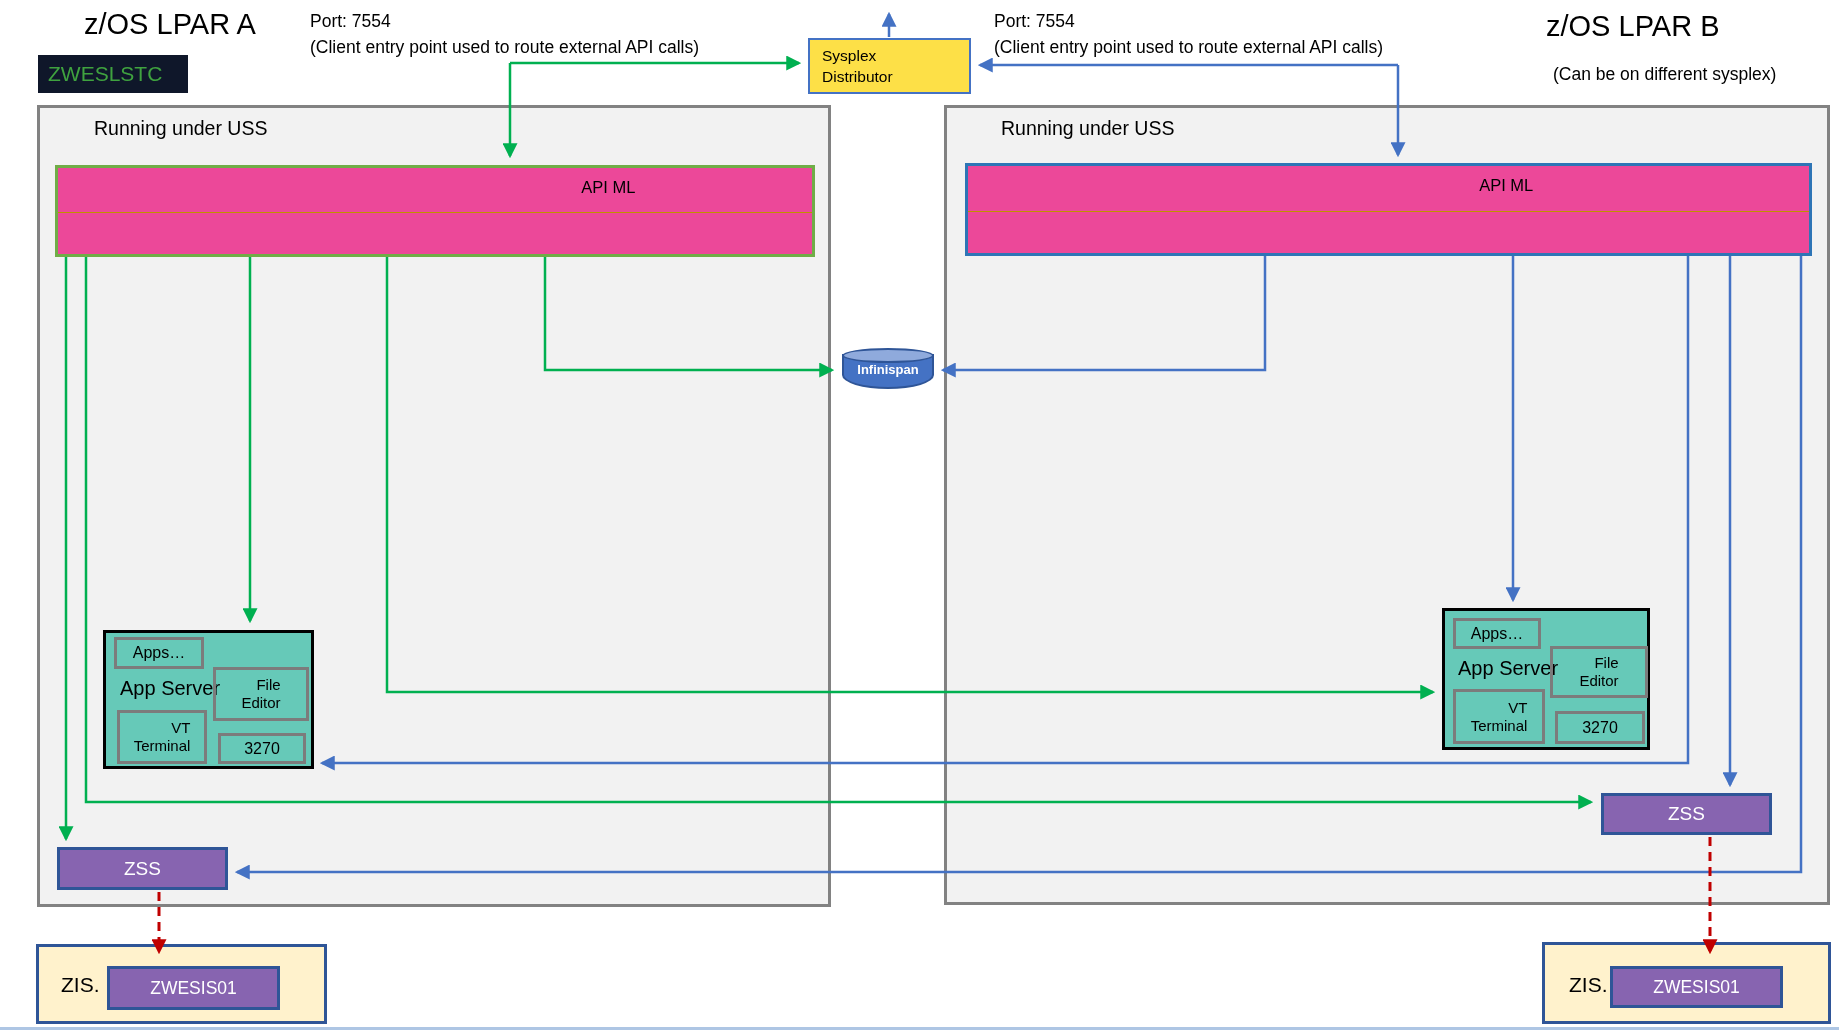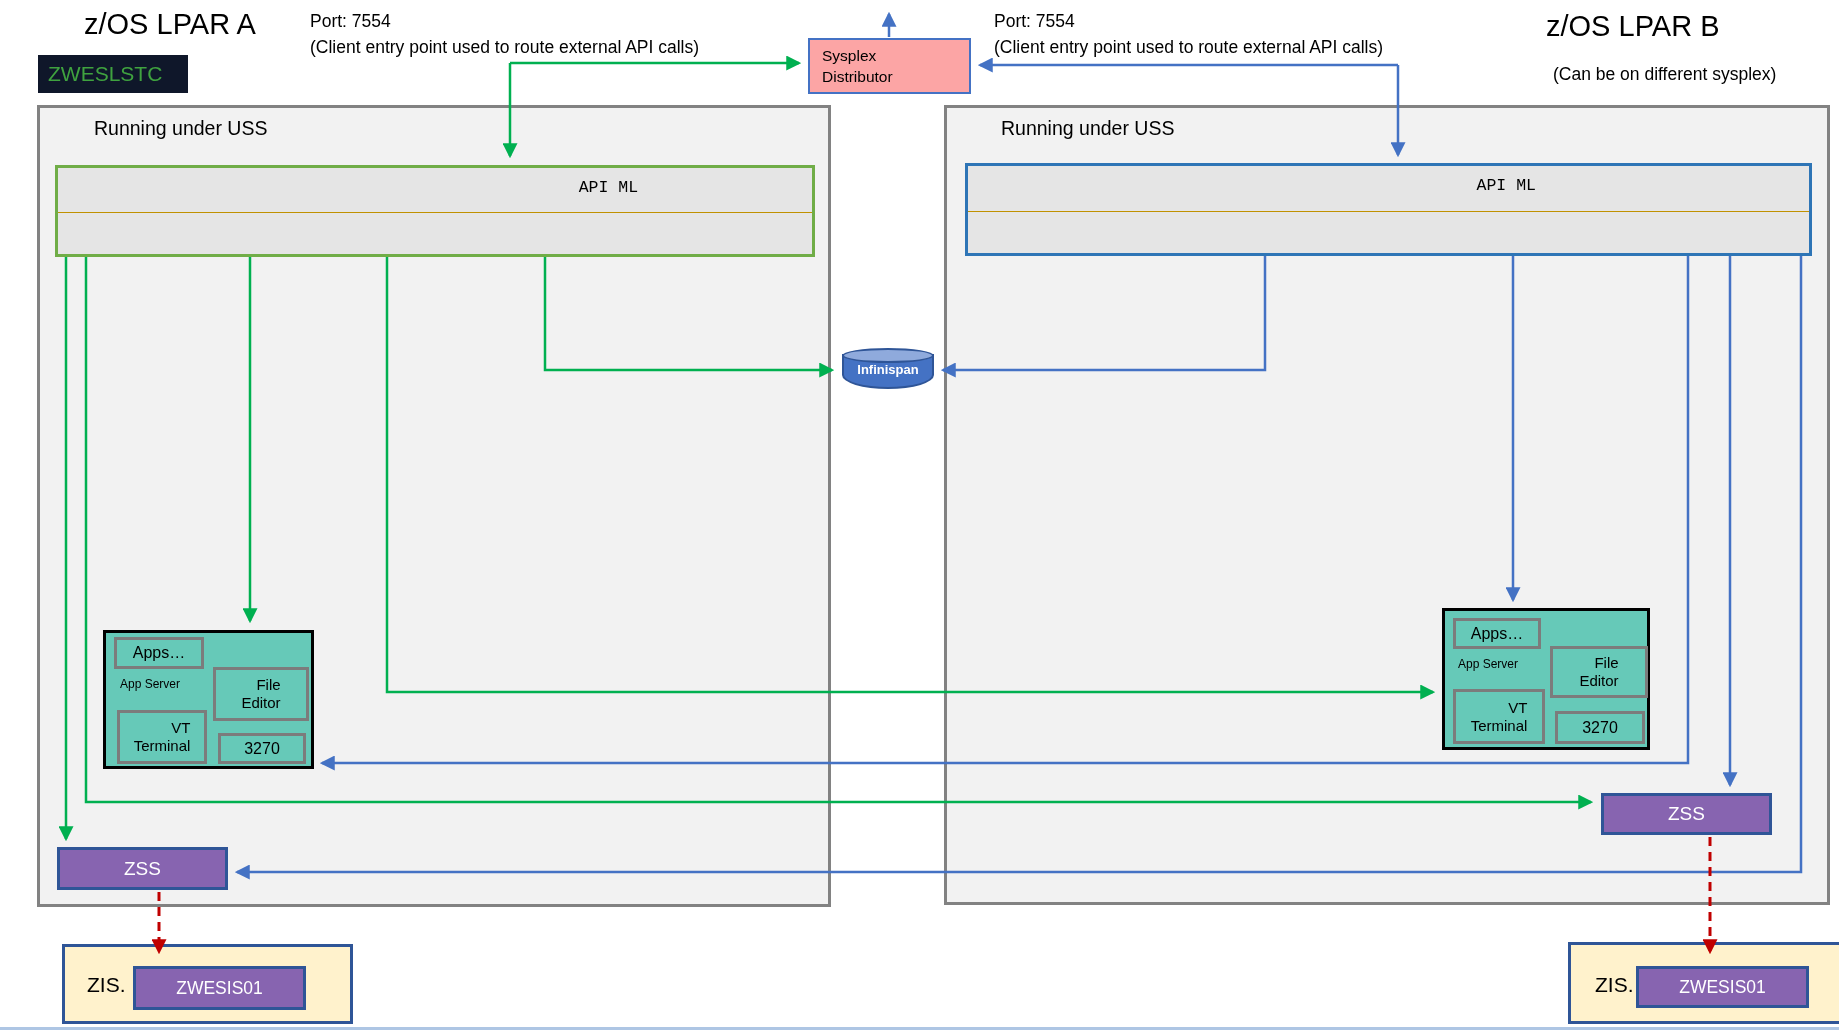--- a/index.html
+++ b/index.html
@@ -4,42 +4,42 @@
 <style>
   html,body{margin:0;padding:0;background:#fff;}
   body{font-family:"Liberation Sans",sans-serif;color:#000;}
   #stage{position:relative;width:1839px;height:1032px;background:#ffffff;overflow:hidden;}
   .abs{position:absolute;}
   .title{font-size:29px;letter-spacing:0px;white-space:nowrap;margin-left:40px;}
   .portblock{font-size:17.5px;line-height:26px;white-space:nowrap;}
   .note{font-size:17.5px;white-space:nowrap;text-align:right;}
   .zweslstc{left:38px;top:55px;width:150px;height:38px;background:#0f172a;color:#3FA23F;
             font-size:21px;line-height:38px;padding-left:10px;box-sizing:border-box;}
-  .sysplex{left:808px;top:38px;width:163px;height:56px;background:#fca5a5;border:2px solid #4472C4;
+  .sysplex{left:808px;top:38px;width:163px;height:56px;background:#fde047;border:2px solid #4472C4;
            box-sizing:border-box;font-size:15.5px;line-height:21px;padding:5px 0 0 12px;white-space:pre-line;}
   .uss{background:#F2F2F2;border:3px solid #828282;box-sizing:border-box;}
   .uss-a{left:37px;top:105px;width:794px;height:802px;}
   .uss-b{left:944px;top:105px;width:886px;height:800px;}
   .uss-label{left:18px;top:9px;font-size:19.5px;white-space:nowrap;margin-left:36px;}
-  .apiml{background:#e5e5e5;box-sizing:border-box;font-family:Liberation Mono, monospace;}
+  .apiml{background:#ec4899;box-sizing:border-box;}
   .apiml-a{left:55px;top:165px;width:760px;height:92px;border:3px solid #70AD47;}
   .apiml-b{left:965px;top:163px;width:847px;height:93px;border:3px solid #2E75B6;}
   .apiml-divider{left:0;right:0;height:0;border-top:1.5px solid #C09100;}
   .apiml-label{top:10px;transform:translateX(-50%);font-size:16.5px;white-space:nowrap;}
   .appserver{background:#66C9B8;border:3px solid #000;box-sizing:border-box;}
   .appserver-a{left:103px;top:630px;width:211px;height:139px;}
   .appserver-b{left:1442px;top:608px;width:208px;height:142px;}
   .as-inner{border:3px solid #7C7C7C;box-sizing:border-box;text-align:right;font-size:15px;
             display:flex;align-items:center;justify-content:center;white-space:pre-line;line-height:18px;}
-  .as-title{font-size:12px;white-space:nowrap;text-align:center;}
+  .as-title{font-size:20px;white-space:nowrap;text-align:center;}
   .zss{background:#8764B0;border:3px solid #2F5597;box-sizing:border-box;color:#fff;
        font-size:19px;display:flex;align-items:center;justify-content:center;}
   .zss-a{left:57px;top:847px;width:171px;height:43px;}
   .zss-b{left:1601px;top:793px;width:171px;height:42px;}
-  .zis{background:#FFF2CC;border:3px solid #2F5597;box-sizing:border-box;margin-left:26px;}
+  .zis{background:#FFF2CC;border:3px solid #2F5597;box-sizing:border-box;}
   .zis-a{left:36px;top:944px;width:291px;height:80px;}
   .zis-b{left:1542px;top:942px;width:289px;height:82px;}
   .zis-label{font-size:21px;white-space:nowrap;}
   .zwesis{background:#8764B0;border:3px solid #2F5597;box-sizing:border-box;color:#fff;
           font-size:17.5px;display:flex;align-items:center;justify-content:center;}
   .cyl{left:842px;top:348px;width:92px;height:44px;}
   .cyl-body{position:absolute;left:0;top:6px;width:92px;height:35px;background:#4472C4;
             border:2px solid #2F5597;box-sizing:border-box;border-radius:0 0 50% 50% / 0 0 14px 14px;}
   .cyl-top{position:absolute;left:0;top:0;width:92px;height:15px;background:#8FAADC;
            border:2px solid #2F5597;box-sizing:border-box;border-radius:50%;}

